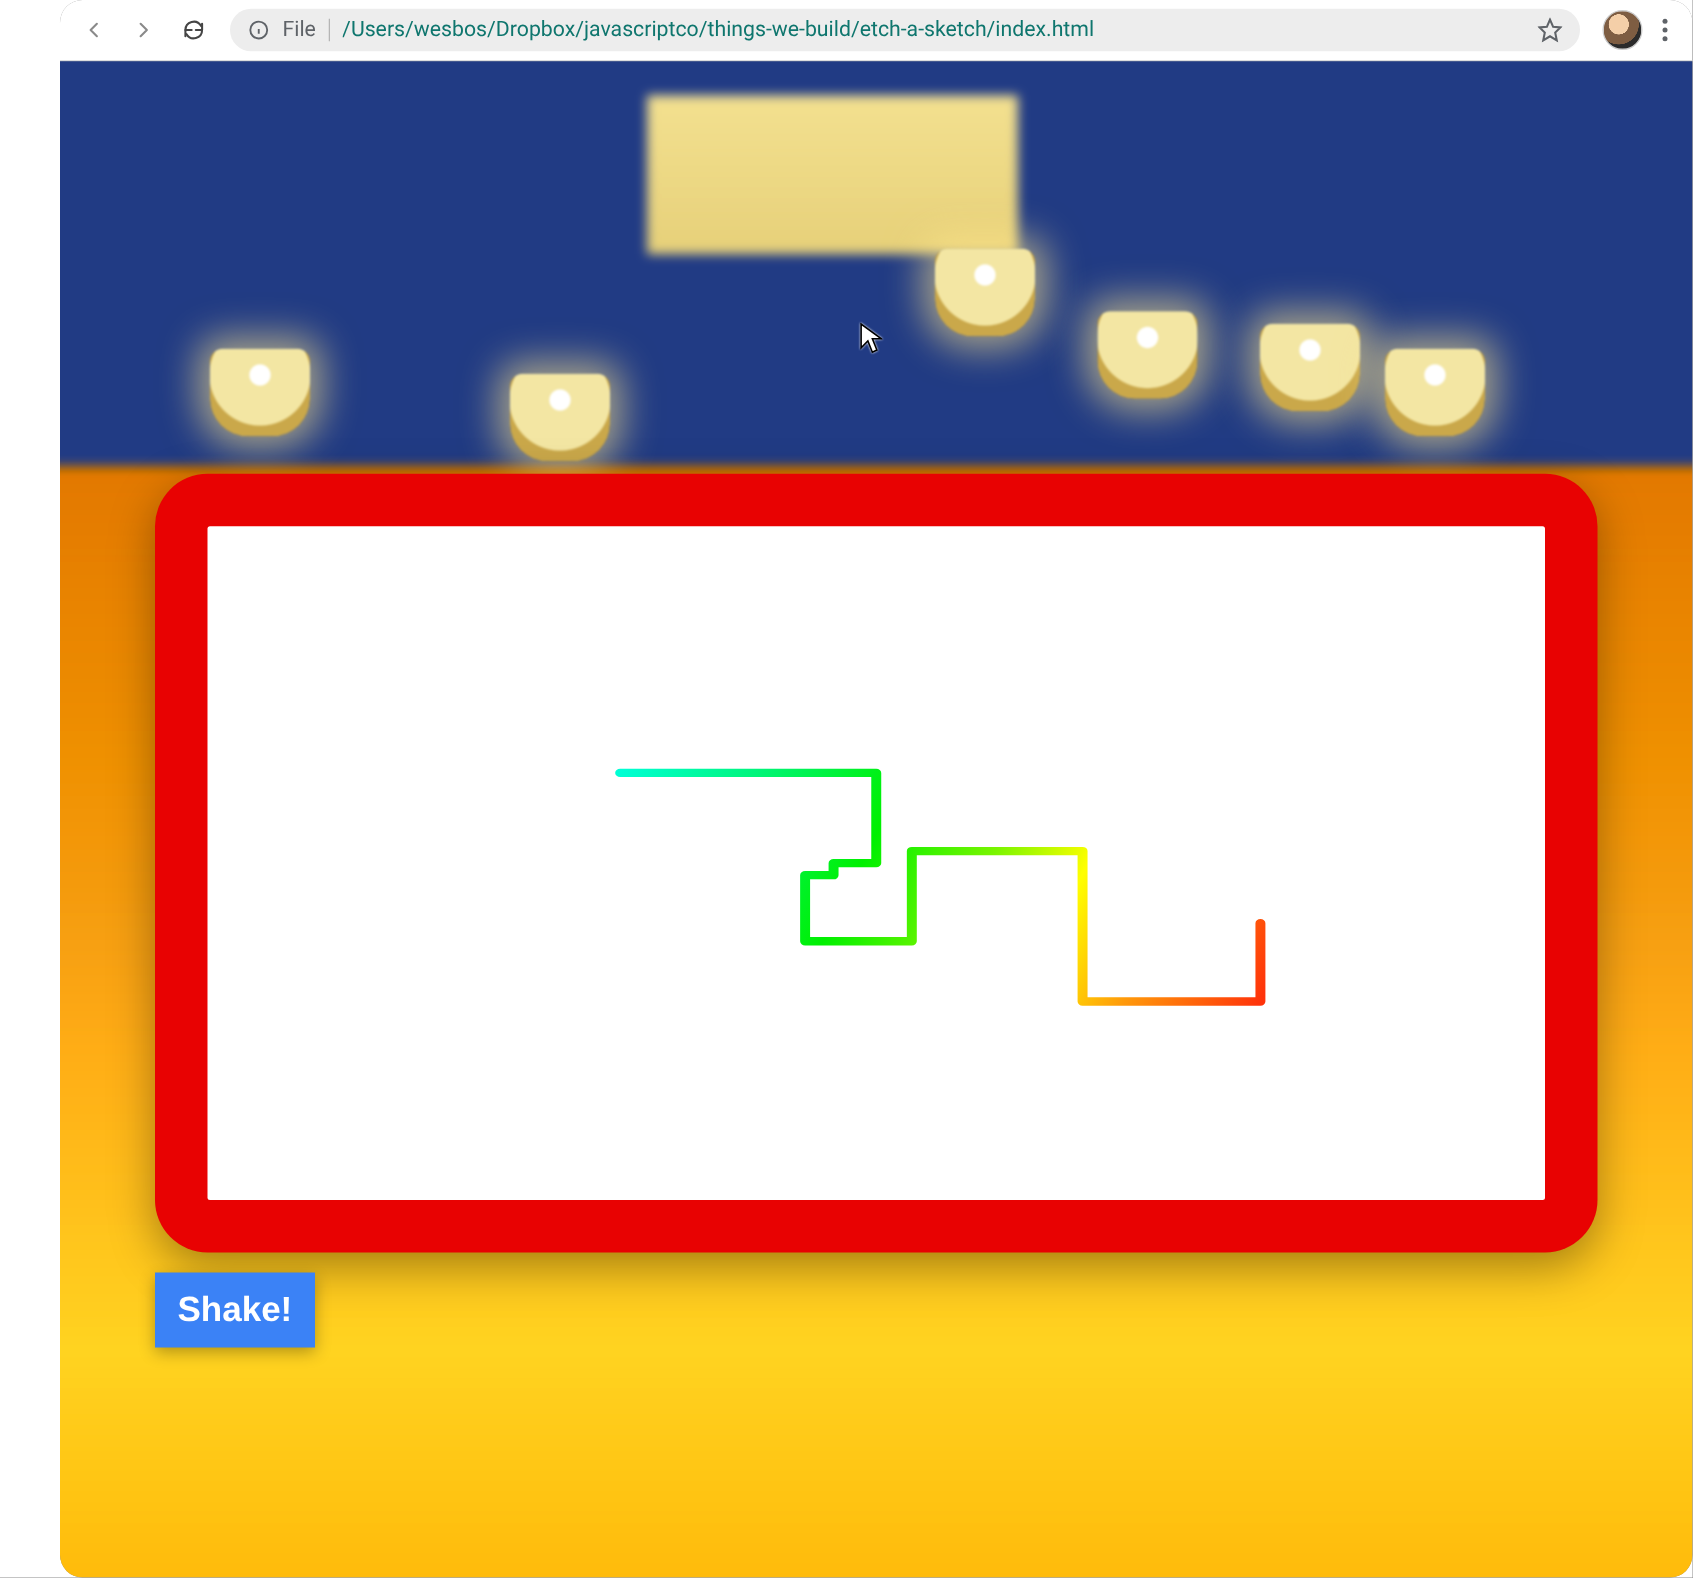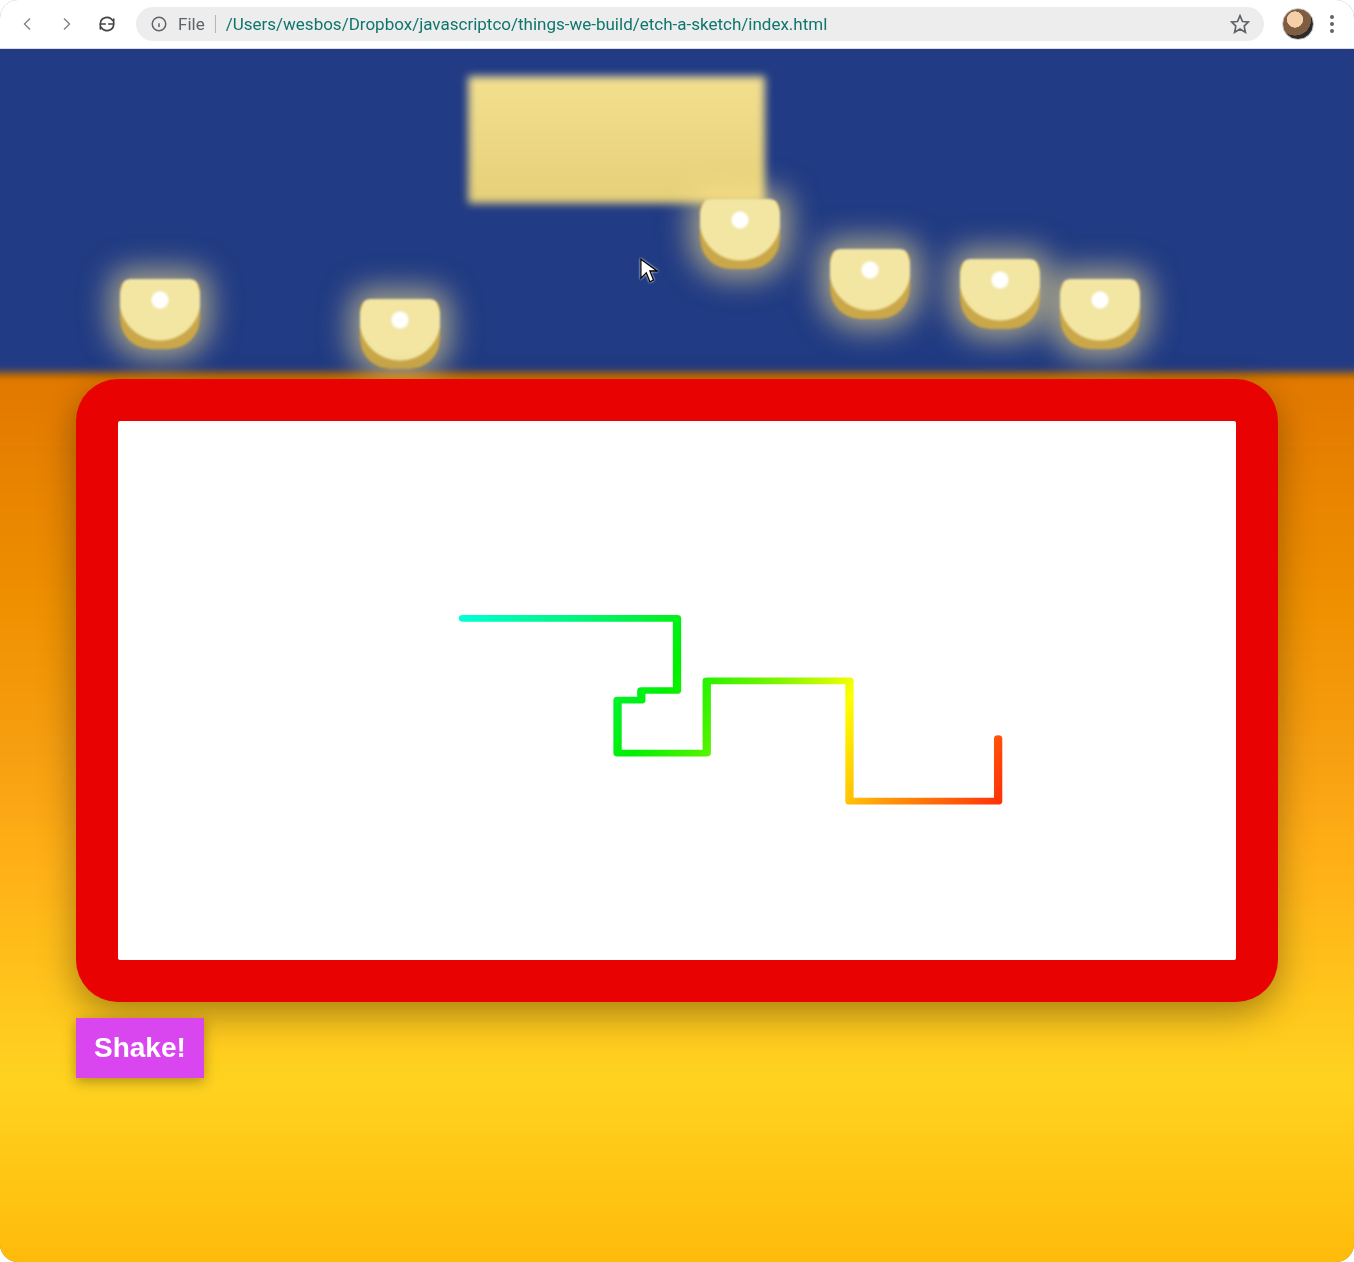--- a/index.html
+++ b/index.html
@@ -138,20 +138,21 @@
     color:#000;
   }
   .cursor svg{width:100%;height:100%;filter:drop-shadow(0 0 1px #fff);}
 
   
   .outer{
     position:absolute;inset:0;
     border-radius:18px;
     overflow:hidden;
     background:#888;
+    margin-left:48px;
   }
   .outer > .stack{position:absolute;inset:0;display:flex;flex-direction:column;}
 </style>
 </head>
 <body>
 
 <div class="outer">
   <div class="stack">
 
     <div class="chrome-bar">
@@ -221,21 +222,21 @@
                 <stop offset=".68" stop-color="hsl(60 100% 50%)"></stop>
                 <stop offset=".82" stop-color="hsl(35 100% 52%)"></stop>
                 <stop offset="1" stop-color="hsl(10 100% 52%)"></stop>
               </linearGradient>
             </defs>
             <path id="sketchPath" fill="none" stroke="url(#hueGrad)" stroke-width="7" stroke-linecap="round" stroke-linejoin="round" d="M290 205 L470 205 L470 280 L440 280 L440 290 L420 290 L420 345 L495 345 L495 270 L615 270 L615 395 L740 395 L740 330"></path>
           </svg>
         </div>
       </div>
 
-      <button class="shake" style="background: #d946ef;">Shake!</button>
+      <button class="shake" style="background: #3b82f6;">Shake!</button>
 
       <div class="cursor" id="cursor" style="left: 640.442px; top: 208.636px;">
         <svg viewBox="0 0 20 28">
             <path d="M1 1 L1 22 L7 16 L11 26 L15 24 L11 14 L19 14 Z" fill="#fff" stroke="#000" stroke-width="1.4"></path>
           </svg>
       </div>
     </div>
 
   </div>
 </div>

